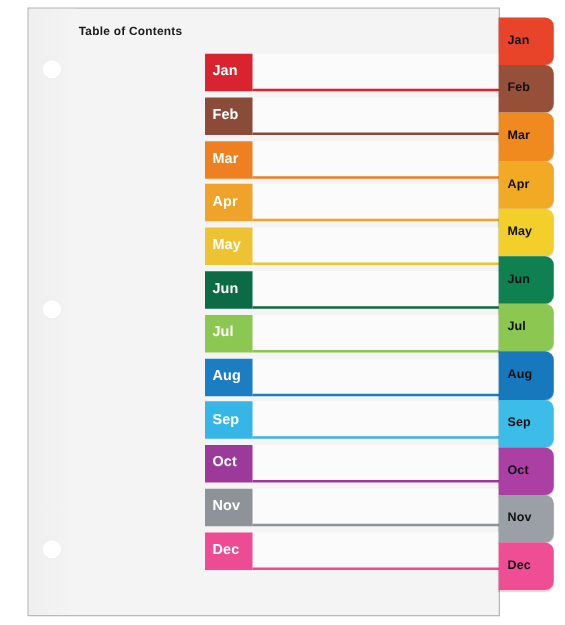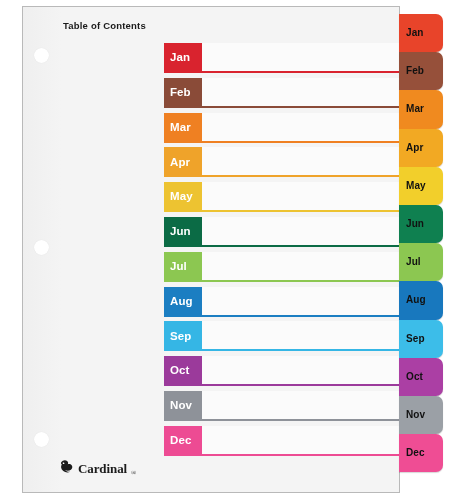--- a/index.html
+++ b/index.html
@@ -235,30 +235,20 @@
           <div class="toc-chip" style="background: rgb(142, 146, 153);">Nov</div>
           <div class="toc-rule" style="background: rgb(142, 146, 153);"></div>
         </div>
         <div class="toc-row">
           <div class="toc-write-area"></div>
           <div class="toc-chip" style="background: rgb(237, 75, 147);">Dec</div>
           <div class="toc-rule" style="background: rgb(237, 75, 147);"></div>
         </div>
       </div>
 
-    <div id="logo">
-      <span class="mark">
-        <svg width="16" height="15" viewBox="0 0 16 15" aria-hidden="true">
-          <path d="M2.2 3.3C3.6 1.0 6.4 0.6 8.1 1.9c1.1 0.9 1.3 2.3 0.7 3.4 1.4-0.6 3.0-0.2 3.9 0.9 1.1 1.4 0.7 3.4-0.8 4.5-1.6 1.2-4.0 1.4-6.1 0.3 1.6 1.4 3.6 2.0 5.4 1.8-2.2 1.2-5.0 0.9-6.9-0.7C1.9 10.2 1.5 7.3 2.8 5.4 2.1 5.1 1.7 4.2 2.2 3.3z" fill="#1c1c1c"></path>
-          <path d="M4.0 3.6c0.5-0.4 1.2-0.2 1.4 0.4 0.2 0.5-0.2 1.1-0.8 1.1-0.6 0-1.0-0.5-0.9-1.0 0.0-0.2 0.1-0.4 0.3-0.5z" fill="#ffffff"></path>
-        </svg>
-      </span>
-      <span class="wordmark">Cardinal</span>
-      <span class="tm">®</span>
-    </div>
 
   </div>
 
   <div id="tabs">
       <div class="tab" style="background: rgb(232, 68, 42);">Jan</div>
       <div class="tab" style="background: rgb(150, 80, 58);">Feb</div>
       <div class="tab" style="background: rgb(240, 138, 31);">Mar</div>
       <div class="tab" style="background: rgb(242, 169, 35);">Apr</div>
       <div class="tab" style="background: rgb(242, 207, 43);">May</div>
       <div class="tab" style="background: rgb(15, 128, 80);">Jun</div>

